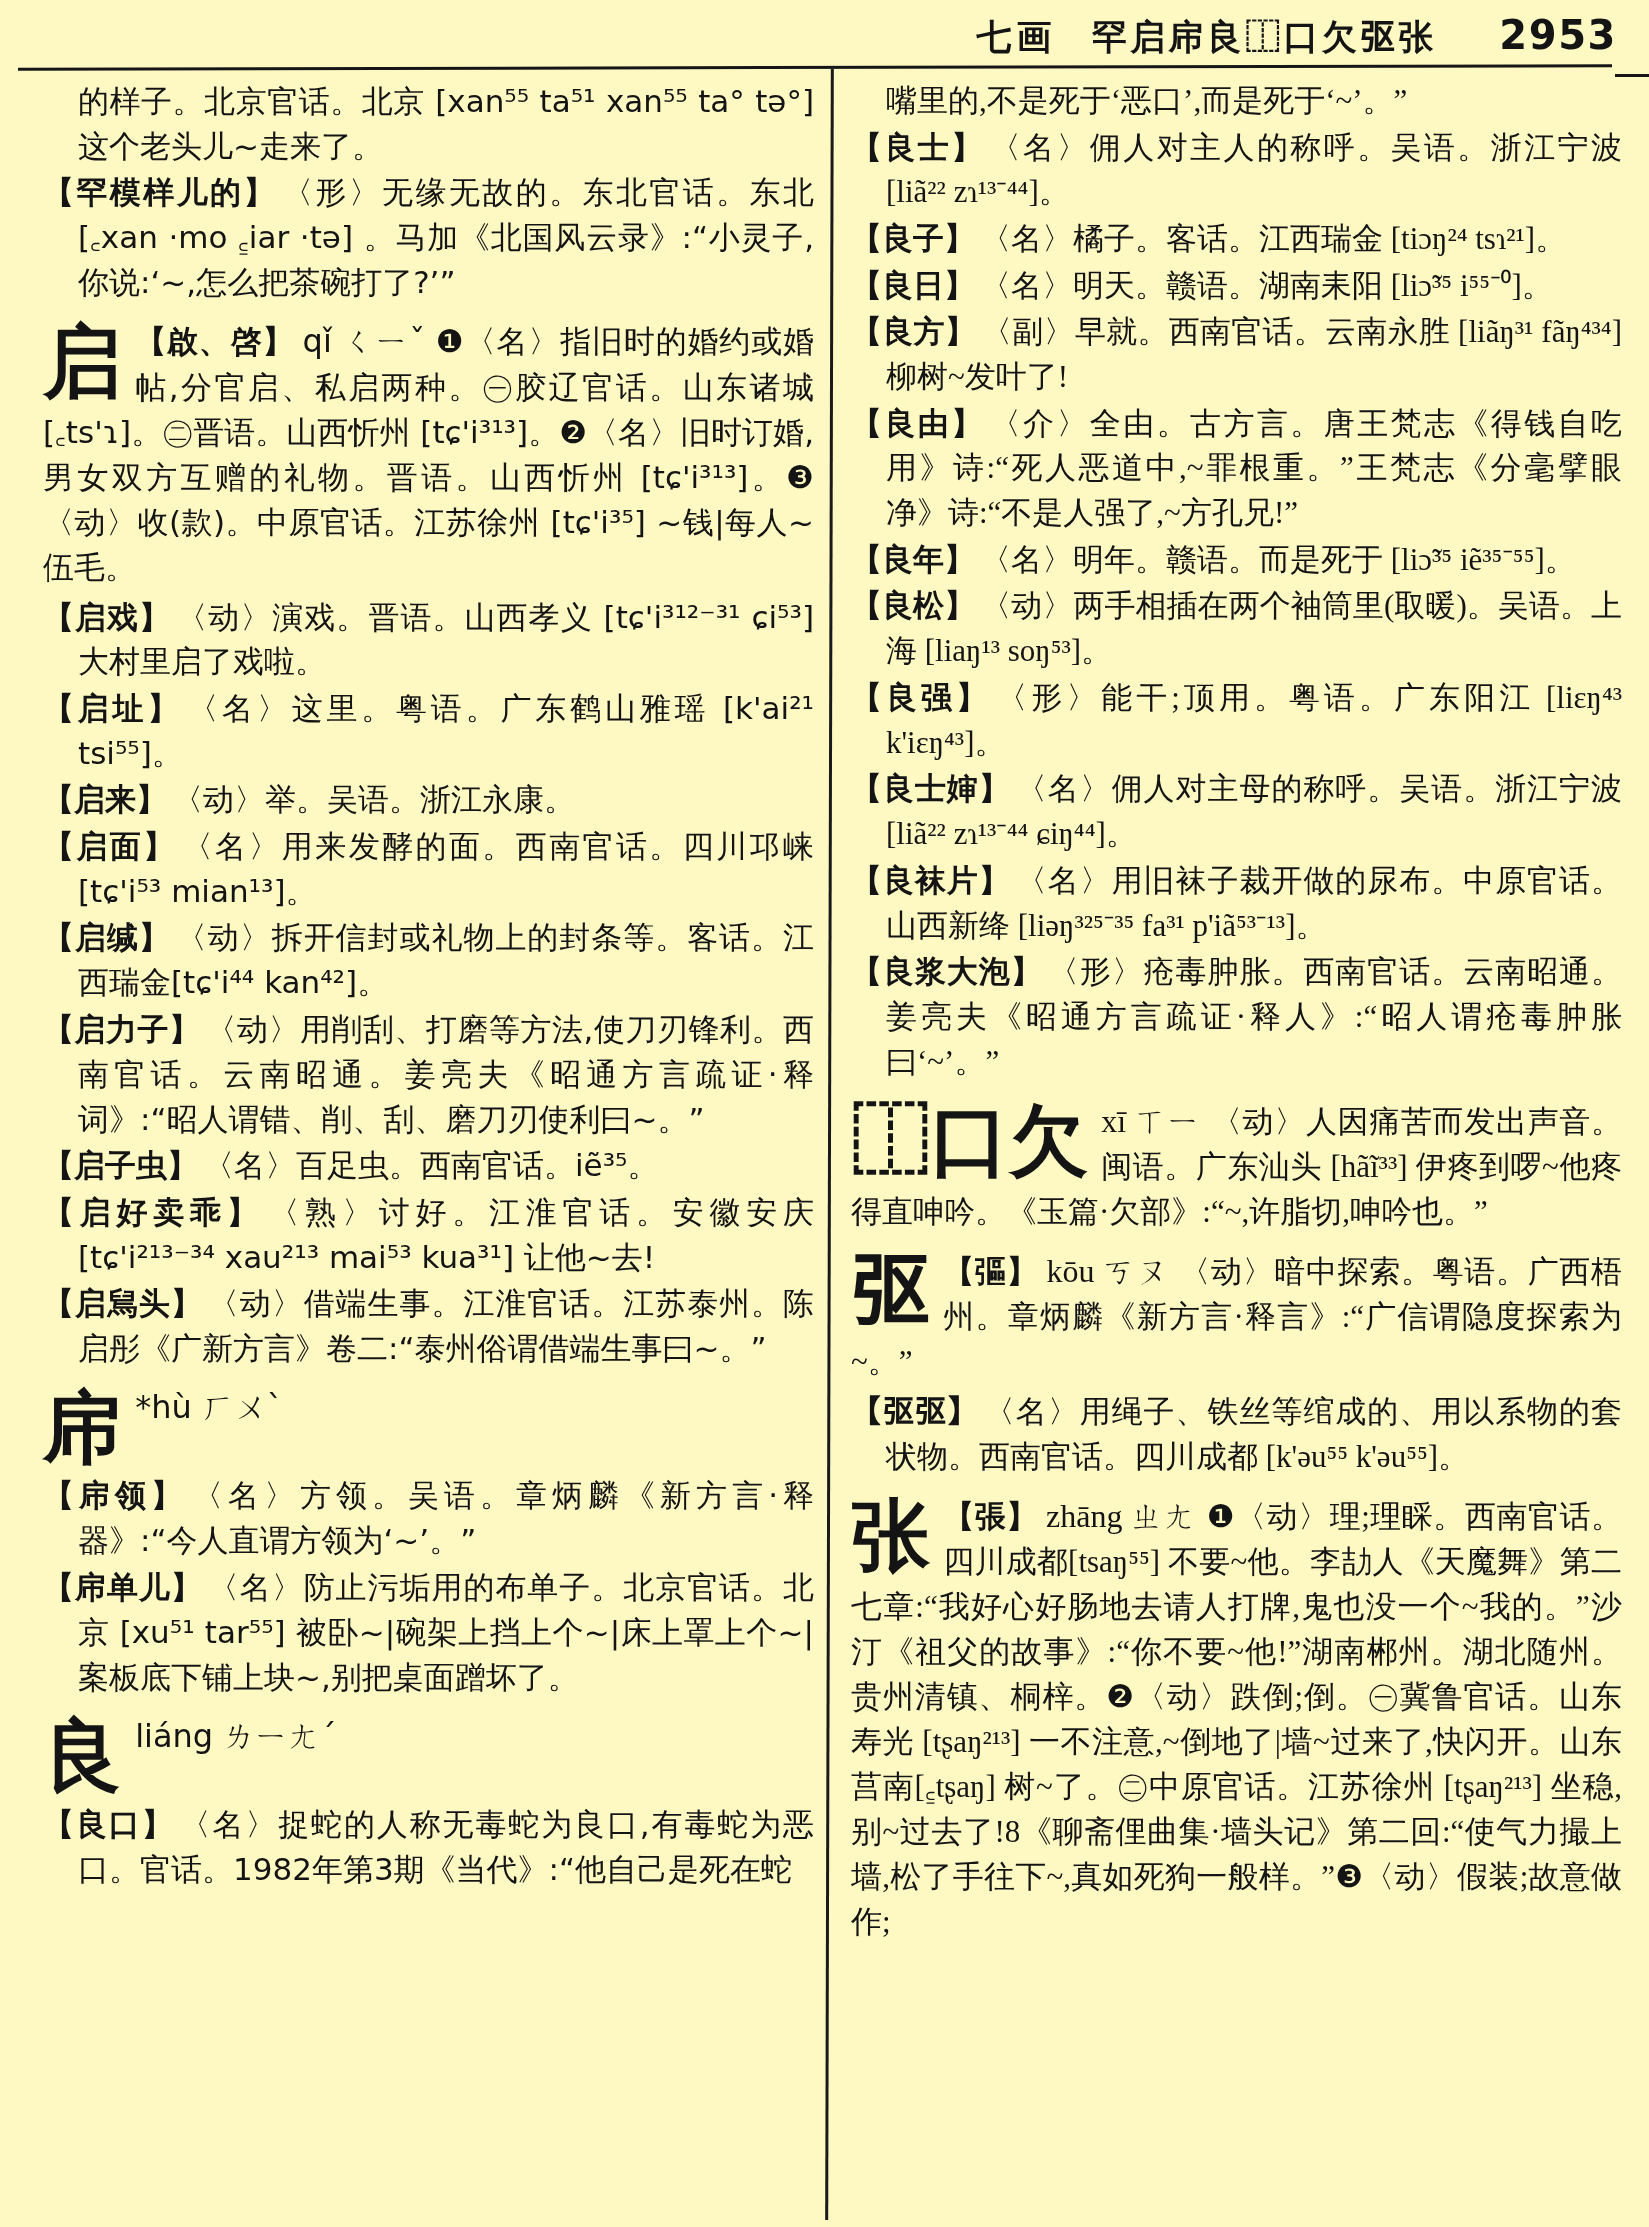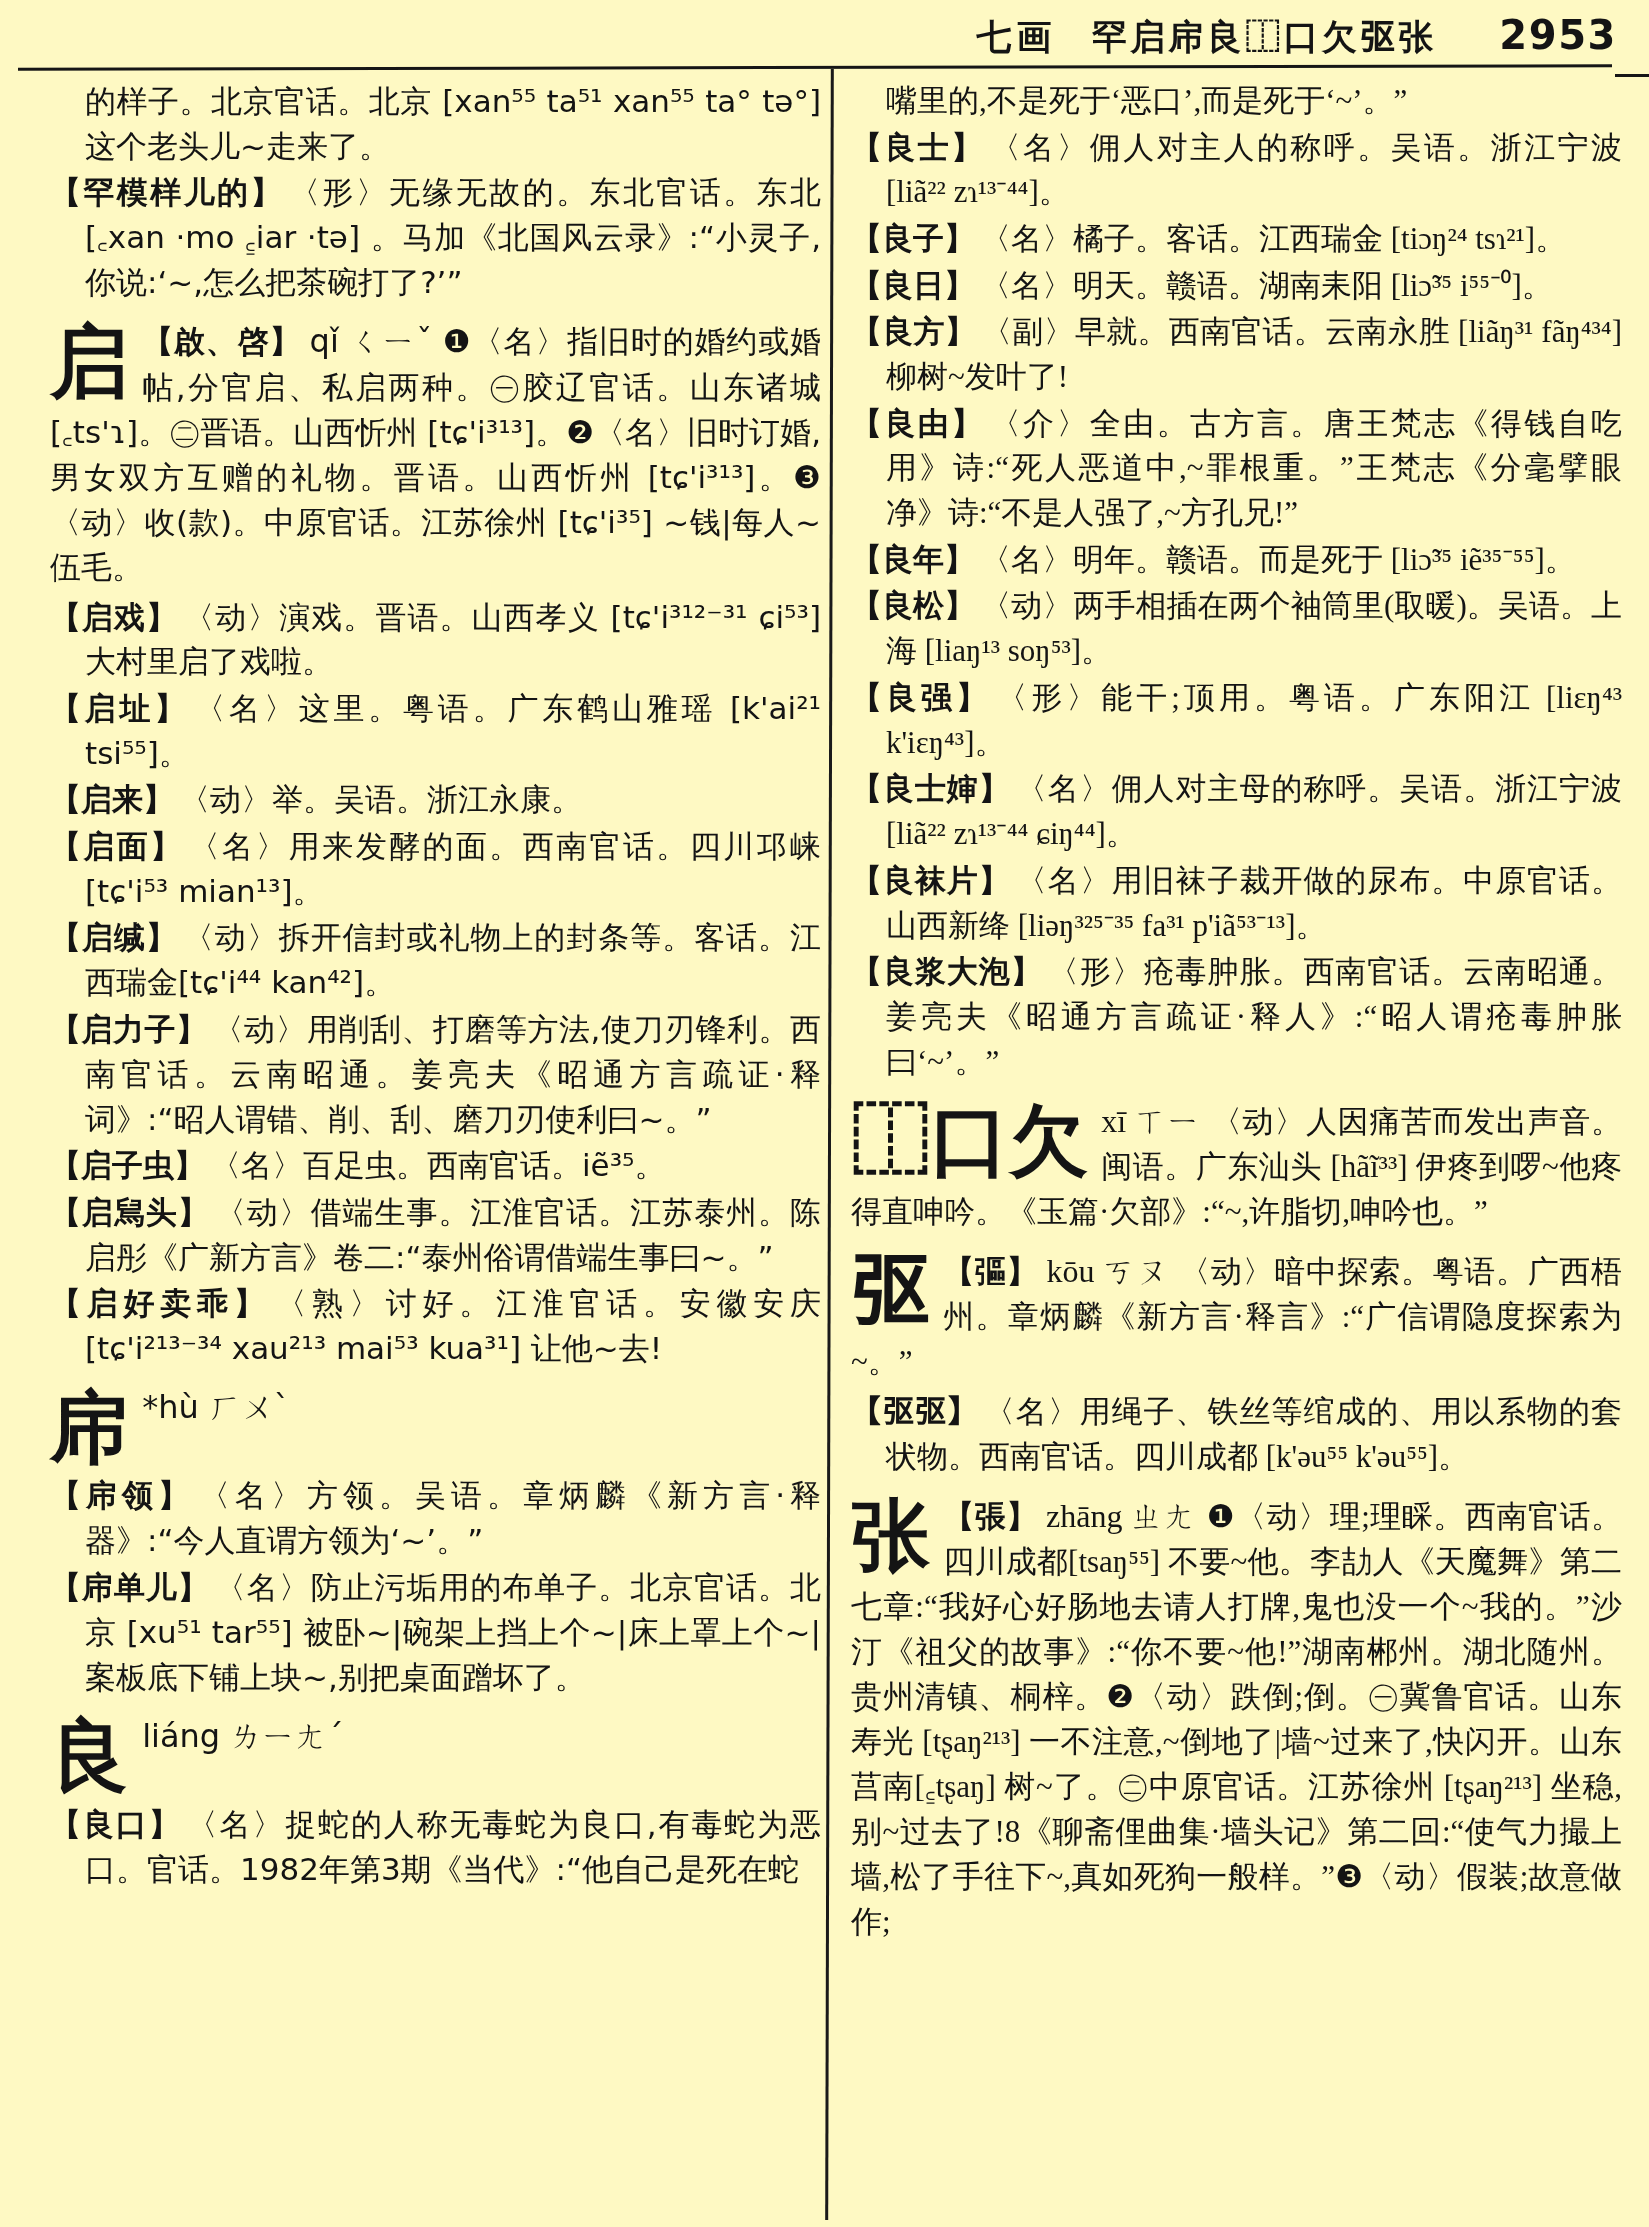--- a/index.html
+++ b/index.html
@@ -30,21 +30,21 @@
   }
   .col-divider{
     position:absolute;top:69px;bottom:6.6px;left:828px;width:2.5px;
     background:#1a1a1a;transform:rotate(0.15deg);
   }
   .column{
     position:absolute;top:79px;width:771px;
     font-size:31px;line-height:1.45;
     text-align:justify;text-justify:inter-ideograph;
   }
-  .column.left{left:50px;}
+  .column.left{left:43px;}
   .column.right{left:851px;font-family:Liberation Serif, serif;}
   .entry{overflow:visible;}
   .entry::after{content:"";display:block;clear:both;}
   .entry.sub{padding-left:35px;text-indent:-35px;margin:0 0 1.6px 0;}
   .entry.cont{padding-left:35px;margin:0 0 1.6px 0;}
   .entry.main{margin:13.2px 0 5px 0;}
   .head{font-weight:bold;margin-right:5px;}
   .bigchar{
     float:left;font-size:79px;line-height:1.02;font-weight:bold;
     margin:3.3px 13.2px 0 0;
@@ -72,22 +72,22 @@
       <div class="entry cont"><span class="body">的样子。北京官话。北京 [xan⁵⁵ ta⁵¹ xan⁵⁵ ta° tə°] 这个老头儿~走来了。</span></div>
       <div class="entry sub"><span class="head">【罕模样儿的】</span><span class="body">〈形〉无缘无故的。东北官话。东北 [꜀xan ·mo ꜁iar ·tə] 。马加《北国风云录》:“小灵子,你说:‘~,怎么把茶碗打了?’”</span></div>
       <div class="entry main"><span class="bigchar">启</span><span class="variant">【啟、啓】</span><span class="pinyin">qǐ ㄑㄧˇ</span><span class="body">❶〈名〉指旧时的婚约或婚帖,分官启、私启两种。㊀胶辽官话。山东诸城 [꜀ts'ɿ]。㊁晋语。山西忻州 [tɕ'i³¹³]。❷〈名〉旧时订婚,男女双方互赠的礼物。晋语。山西忻州 [tɕ'i³¹³]。❸〈动〉收(款)。中原官话。江苏徐州 [tɕ'i³⁵] ~钱|每人~伍毛。</span></div>
       <div class="entry sub"><span class="head">【启戏】</span><span class="body">〈动〉演戏。晋语。山西孝义 [tɕ'i³¹²⁻³¹ ɕi⁵³] 大村里启了戏啦。</span></div>
       <div class="entry sub"><span class="head">【启址】</span><span class="body">〈名〉这里。粤语。广东鹤山雅瑶 [k'ai²¹ tsi⁵⁵]。</span></div>
       <div class="entry sub"><span class="head">【启来】</span><span class="body">〈动〉举。吴语。浙江永康。</span></div>
       <div class="entry sub"><span class="head">【启面】</span><span class="body">〈名〉用来发酵的面。西南官话。四川邛崃 [tɕ'i⁵³ mian¹³]。</span></div>
       <div class="entry sub"><span class="head">【启缄】</span><span class="body">〈动〉拆开信封或礼物上的封条等。客话。江西瑞金[tɕ'i⁴⁴ kan⁴²]。</span></div>
       <div class="entry sub"><span class="head">【启力子】</span><span class="body">〈动〉用削刮、打磨等方法,使刀刃锋利。西南官话。云南昭通。姜亮夫《昭通方言疏证·释词》:“昭人谓错、削、刮、磨刀刃使利曰~。”</span></div>
       <div class="entry sub"><span class="head">【启子虫】</span><span class="body">〈名〉百足虫。西南官话。iẽ³⁵。</span></div>
+      <div class="entry sub"><span class="head">【启好卖乖】</span><span class="body">〈熟〉讨好。江淮官话。安徽安庆 [tɕ'i²¹³⁻³⁴ xau²¹³ mai⁵³ kua³¹] 让他~去!</span></div>
       <div class="entry sub"><span class="head">【启舃头】</span><span class="body">〈动〉借端生事。江淮官话。江苏泰州。陈启彤《广新方言》卷二:“泰州俗谓借端生事曰~。”</span></div>
-      <div class="entry sub"><span class="head">【启好卖乖】</span><span class="body">〈熟〉讨好。江淮官话。安徽安庆 [tɕ'i²¹³⁻³⁴ xau²¹³ mai⁵³ kua³¹] 让他~去!</span></div>
       <div class="entry main"><span class="bigchar">帍</span><span class="pinyin">*hù ㄏㄨˋ</span></div>
       <div class="entry sub"><span class="head">【帍领】</span><span class="body">〈名〉方领。吴语。章炳麟《新方言·释器》:“今人直谓方领为‘~’。”</span></div>
       <div class="entry sub"><span class="head">【帍单儿】</span><span class="body">〈名〉防止污垢用的布单子。北京官话。北京 [xu⁵¹ tar⁵⁵] 被卧~|碗架上挡上个~|床上罩上个~|案板底下铺上块~,别把桌面蹭坏了。</span></div>
       <div class="entry main"><span class="bigchar">良</span><span class="pinyin">liáng ㄌㄧㄤˊ</span></div>
       <div class="entry sub"><span class="head">【良口】</span><span class="body">〈名〉捉蛇的人称无毒蛇为良口,有毒蛇为恶口。官话。1982年第3期《当代》:“他自己是死在蛇</span></div>
     </div>
   <div class="column right">
       <div class="entry cont"><span class="body">嘴里的,不是死于‘恶口’,而是死于‘~’。”</span></div>
       <div class="entry sub"><span class="head">【良士】</span><span class="body">〈名〉佣人对主人的称呼。吴语。浙江宁波 [liã²² zɿ¹³⁻⁴⁴]。</span></div>
       <div class="entry sub"><span class="head">【良子】</span><span class="body">〈名〉橘子。客话。江西瑞金 [tiɔŋ²⁴ tsɿ²¹]。</span></div>

